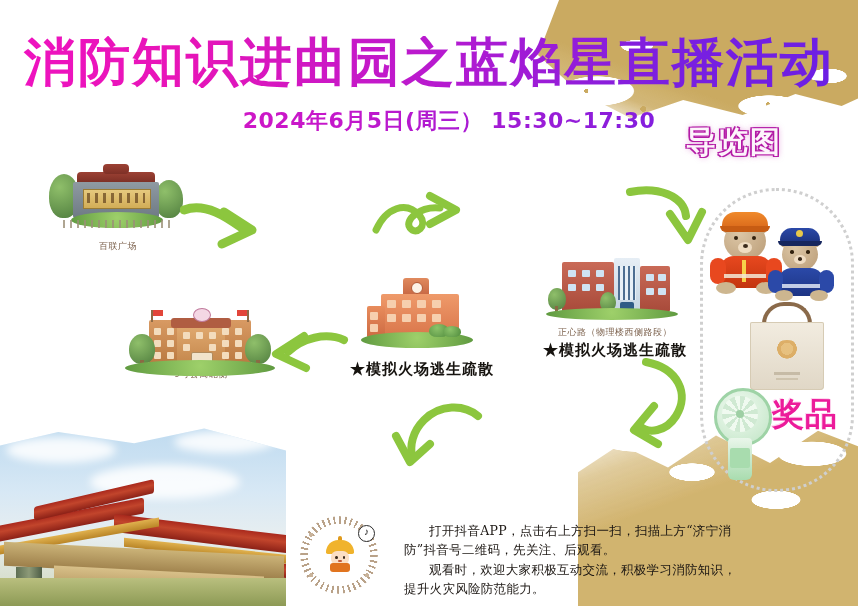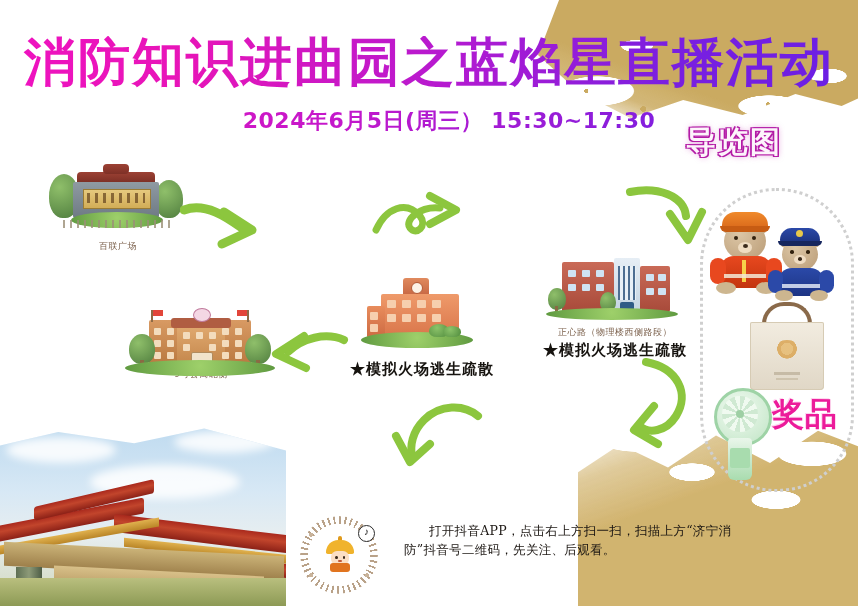--- a/index.html
+++ b/index.html
@@ -443,15 +443,16 @@
         <div class="qr-eye" style="right:4px;"></div>
         <div style="position:absolute;left:7px;top:9px;width:4px;height:2px;border-radius:2px;background:#c05a3a;"></div>
       </div>
       <div class="qr-suit"></div>
     </div>
     <div class="qr-note">♪</div>
   </div>
 
   <div class="foot-text">
     <p>打开抖音APP，点击右上方扫一扫，扫描上方“济宁消防”抖音号二维码，先关注、后观看。</p>
+    <p>观看时，欢迎大家积极互动交流，积极学习消防知识，提升火灾风险防范能力。</p>
   </div>
 
 </div>
 
 </body></html>

